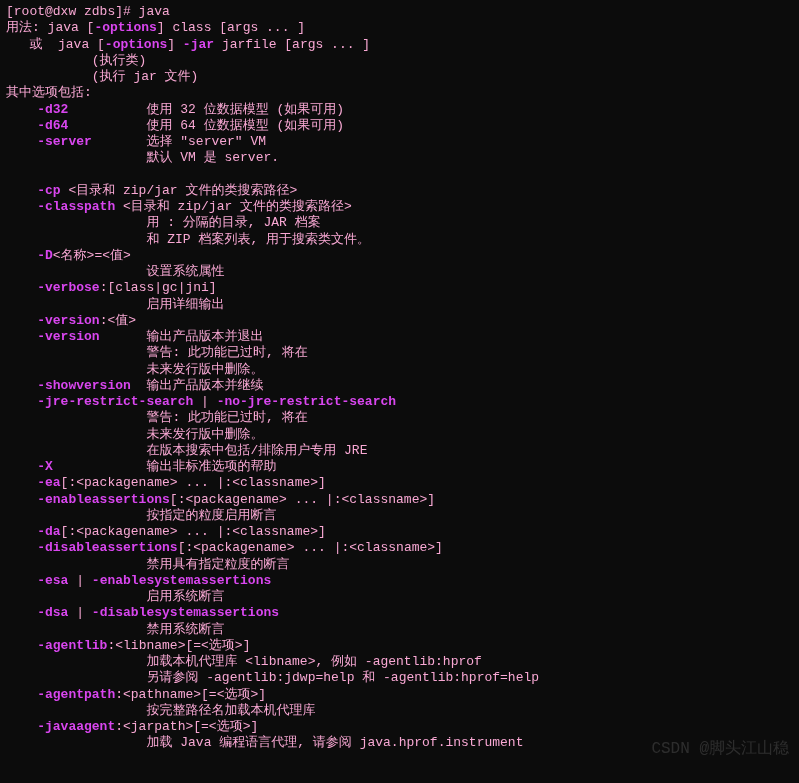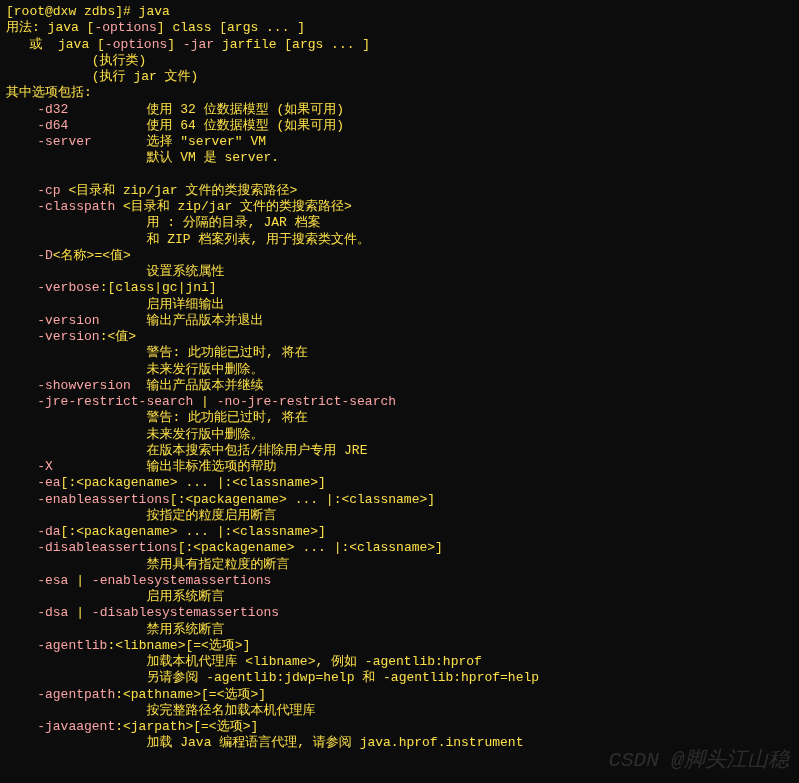--- a/index.html
+++ b/index.html
@@ -7,30 +7,29 @@
     padding: 4px 6px;
     background: #0c0c0c;
     color: #cccccc;
     font-family: Consolas, "Courier New", monospace;
     font-size: 13px;
     line-height: 1.25;
     width: 799px;
     box-sizing: border-box;
   }
   .line { white-space: pre; }
-  .b { color: #fca5a5; }
-  .w { color: #fde047; }
+  .b { color: #d946ef; font-weight: bold; }
+  .w { color: #f9a8d4; }
   .watermark {
     position: absolute;
     right: 10px;
-    bottom: 9px;
+    bottom: 24px;
     color: rgba(200,200,200,0.18);
-    font-size: 21px;
+    font-size: 16px;
     pointer-events: none;
-    font-style: italic;
   }
 </style>
 </head>
 <body>
 
 <div>
 <div class="line"><span class="w">[root@dxw zdbs]# java</span></div>
 <div class="line"><span class="w">用法: java [</span><span class="b">-options</span><span class="w">] class [args ... ]</span></div>
 <div class="line"><span class="w">   或  java [</span><span class="b">-options</span><span class="w">] </span><span class="b">-jar</span><span class="w"> jarfile [args ... ]</span></div>
 <div class="line"><span class="w">           (执行类)</span></div>
@@ -42,22 +41,22 @@
 <div class="line"><span class="w">                  默认 VM 是 server.</span></div>
 <div class="line"><span class="w"> </span></div>
 <div class="line"><span class="b">    -cp</span><span class="w"> &lt;目录和 zip/jar 文件的类搜索路径&gt;</span></div>
 <div class="line"><span class="b">    -classpath</span><span class="w"> &lt;目录和 zip/jar 文件的类搜索路径&gt;</span></div>
 <div class="line"><span class="w">                  用 : 分隔的目录, JAR 档案</span></div>
 <div class="line"><span class="w">                  和 ZIP 档案列表, 用于搜索类文件。</span></div>
 <div class="line"><span class="b">    -D</span><span class="w">&lt;名称&gt;=&lt;值&gt;</span></div>
 <div class="line"><span class="w">                  设置系统属性</span></div>
 <div class="line"><span class="b">    -verbose</span><span class="w">:[class|gc|jni]</span></div>
 <div class="line"><span class="w">                  启用详细输出</span></div>
+<div class="line"><span class="b">    -version</span><span class="w">:&lt;值&gt;</span></div>
 <div class="line"><span class="b">    -version</span><span class="w">      输出产品版本并退出</span></div>
-<div class="line"><span class="b">    -version</span><span class="w">:&lt;值&gt;</span></div>
 <div class="line"><span class="w">                  警告: 此功能已过时, 将在</span></div>
 <div class="line"><span class="w">                  未来发行版中删除。</span></div>
 <div class="line"><span class="b">    -showversion</span><span class="w">  输出产品版本并继续</span></div>
 <div class="line"><span class="b">    -jre-restrict-search</span><span class="w"> | </span><span class="b">-no-jre-restrict-search</span></div>
 <div class="line"><span class="w">                  警告: 此功能已过时, 将在</span></div>
 <div class="line"><span class="w">                  未来发行版中删除。</span></div>
 <div class="line"><span class="w">                  在版本搜索中包括/排除用户专用 JRE</span></div>
 <div class="line"><span class="b">    -X</span><span class="w">            输出非标准选项的帮助</span></div>
 <div class="line"><span class="b">    -ea</span><span class="w">[:&lt;packagename&gt; ... |:&lt;classname&gt;]</span></div>
 <div class="line"><span class="b">    -enableassertions</span><span class="w">[:&lt;packagename&gt; ... |:&lt;classname&gt;]</span></div>

